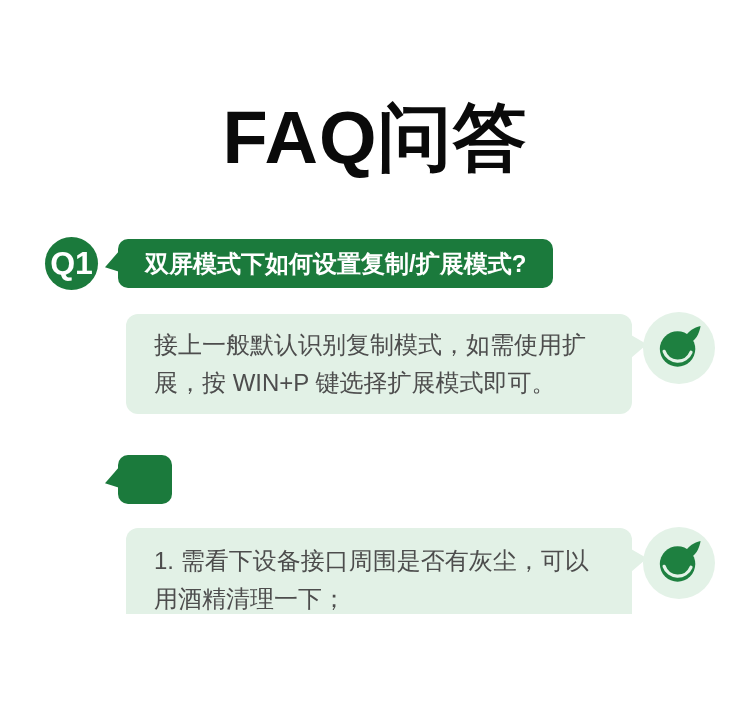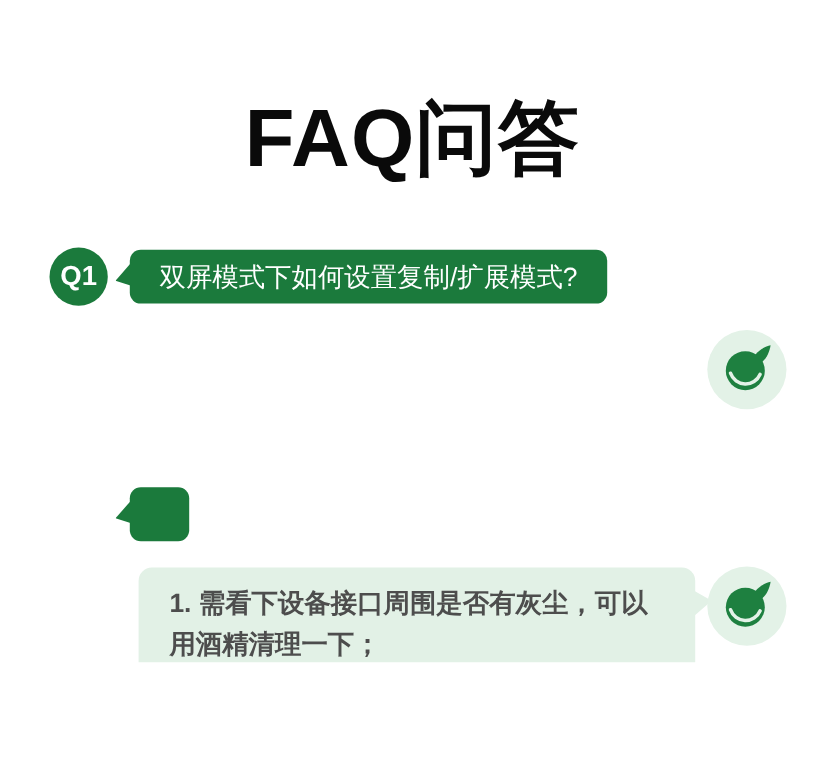--- a/index.html
+++ b/index.html
@@ -4,21 +4,21 @@
 <style>
   * { margin: 0; padding: 0; box-sizing: border-box; }
   html, body { background: #ffffff; }
   body {
     font-family: "Liberation Sans", "DejaVu Sans", sans-serif;
   }
   .page {
     position: relative;
     width: 750px;
     height: 598px;
-    margin: 4px auto;
+    margin: 16px auto;
     background: #ffffff;
     overflow: hidden;
   }
   .page-title {
     position: absolute;
     top: 76px;
     left: 0;
     width: 750px;
     text-align: center;
     font-size: 74px;
@@ -28,40 +28,41 @@
     line-height: 92px;
   }
   .q-badge {
     position: absolute;
     left: 45px;
     width: 53px;
     height: 53px;
     border-radius: 50%;
     background: #1b7a3c;
     color: #ffffff;
-    font-size: 25px;
+    font-size: 32px;
     font-weight: bold;
     display: flex;
     align-items: center;
     justify-content: center;
   }
   .q-badge.q1 { top: 221px; }
   .q-badge.q2 { top: 437px; }
   .q-bubble {
     position: absolute;
     left: 118px;
     height: 49px;
     background: #1b7a3c;
     border-radius: 10px;
     color: #ffffff;
     font-size: 24px;
     display: inline-flex;
     align-items: center;
     padding: 16px 27px;
     white-space: nowrap;
+    font-weight: bold;
   }
   .q-bubble.q1 { top: 223px; }
   .q-bubble.q2 { top: 439px; }
   .q-tail {
     position: absolute;
     left: -13px;
     top: 11px;
     width: 15px;
     height: 22px;
     background: #1b7a3c;
@@ -72,21 +73,21 @@
     left: 126px;
     width: 506px;
     background: #e2f1e6;
     border-radius: 12px;
     color: #4d4d4d;
     font-size: 24px;
     line-height: 38px;
     padding: 12px 28px;
   }
   .a-bubble.a1 { top: 298px; min-height: 100px; }
-  .a-bubble.a2 { top: 512px; min-height: 128px; padding-top: 14px; padding-bottom: 14px; font-weight: bold; }
+  .a-bubble.a2 { top: 512px; min-height: 128px; padding-top: 14px; padding-bottom: 14px; }
   .a-tail {
     position: absolute;
     left: calc(100% - 1px);
     top: 21px;
     width: 16px;
     height: 23px;
     background: #e2f1e6;
     clip-path: polygon(0 0, 100% 40%, 0 100%);
   }
   .avatar {
@@ -110,20 +111,24 @@
 <div class="page">
 
   <div class="page-title">FAQ问答</div>
 
   <div class="q-badge q1">Q1</div>
   <div class="q-bubble q1">
     <span class="q-tail"></span>
     <span>双屏模式下如何设置复制/扩展模式?</span>
   </div>
 
+  <div class="a-bubble a1">
+    <span class="a-tail"></span>
+    <div>接上一般默认识别复制模式，如需使用扩展，按 WIN+P 键选择扩展模式即可。</div>
+  </div>
 
   <div class="avatar av1">
     <svg width="46" height="46" viewBox="0 0 48 48">
       <circle cx="22.5" cy="25" r="18.5" fill="#1e8040"></circle>
       <path d="M32 10 C36 4.5 42 2 46.5 1 C45.5 7 43 13.5 37.5 17.5 Z" fill="#1e8040"></path>
       <path d="M8.5 27.5 A 15 15 0 0 0 36.5 28.5" stroke="#e3f2e7" stroke-width="3.4" fill="none" stroke-linecap="round"></path>
     </svg>
   </div>
 
   <div class="q-bubble q2">

